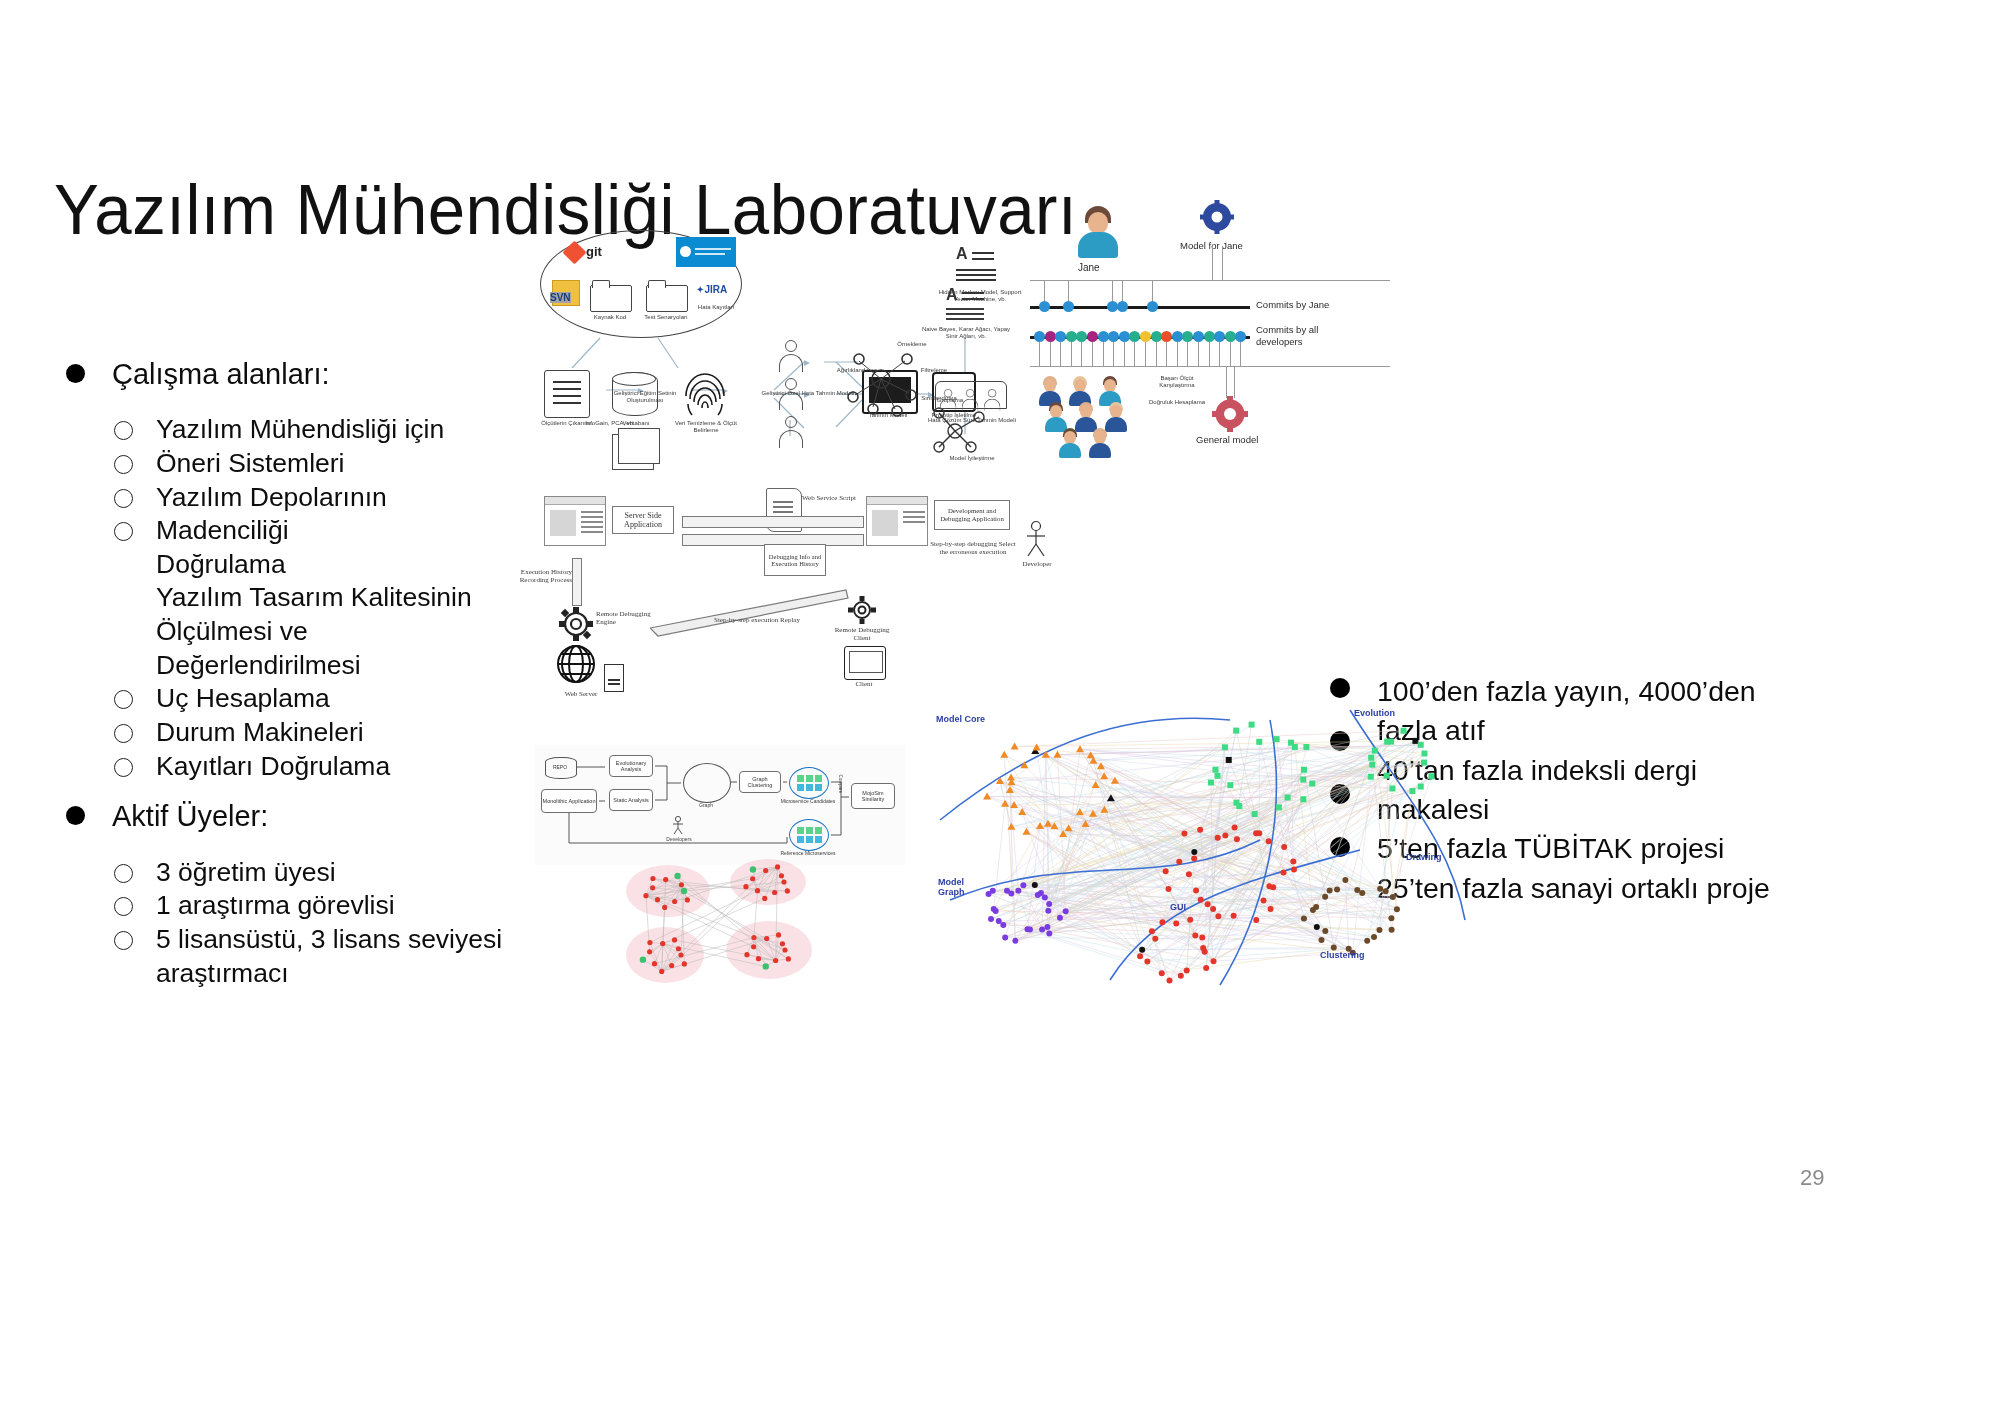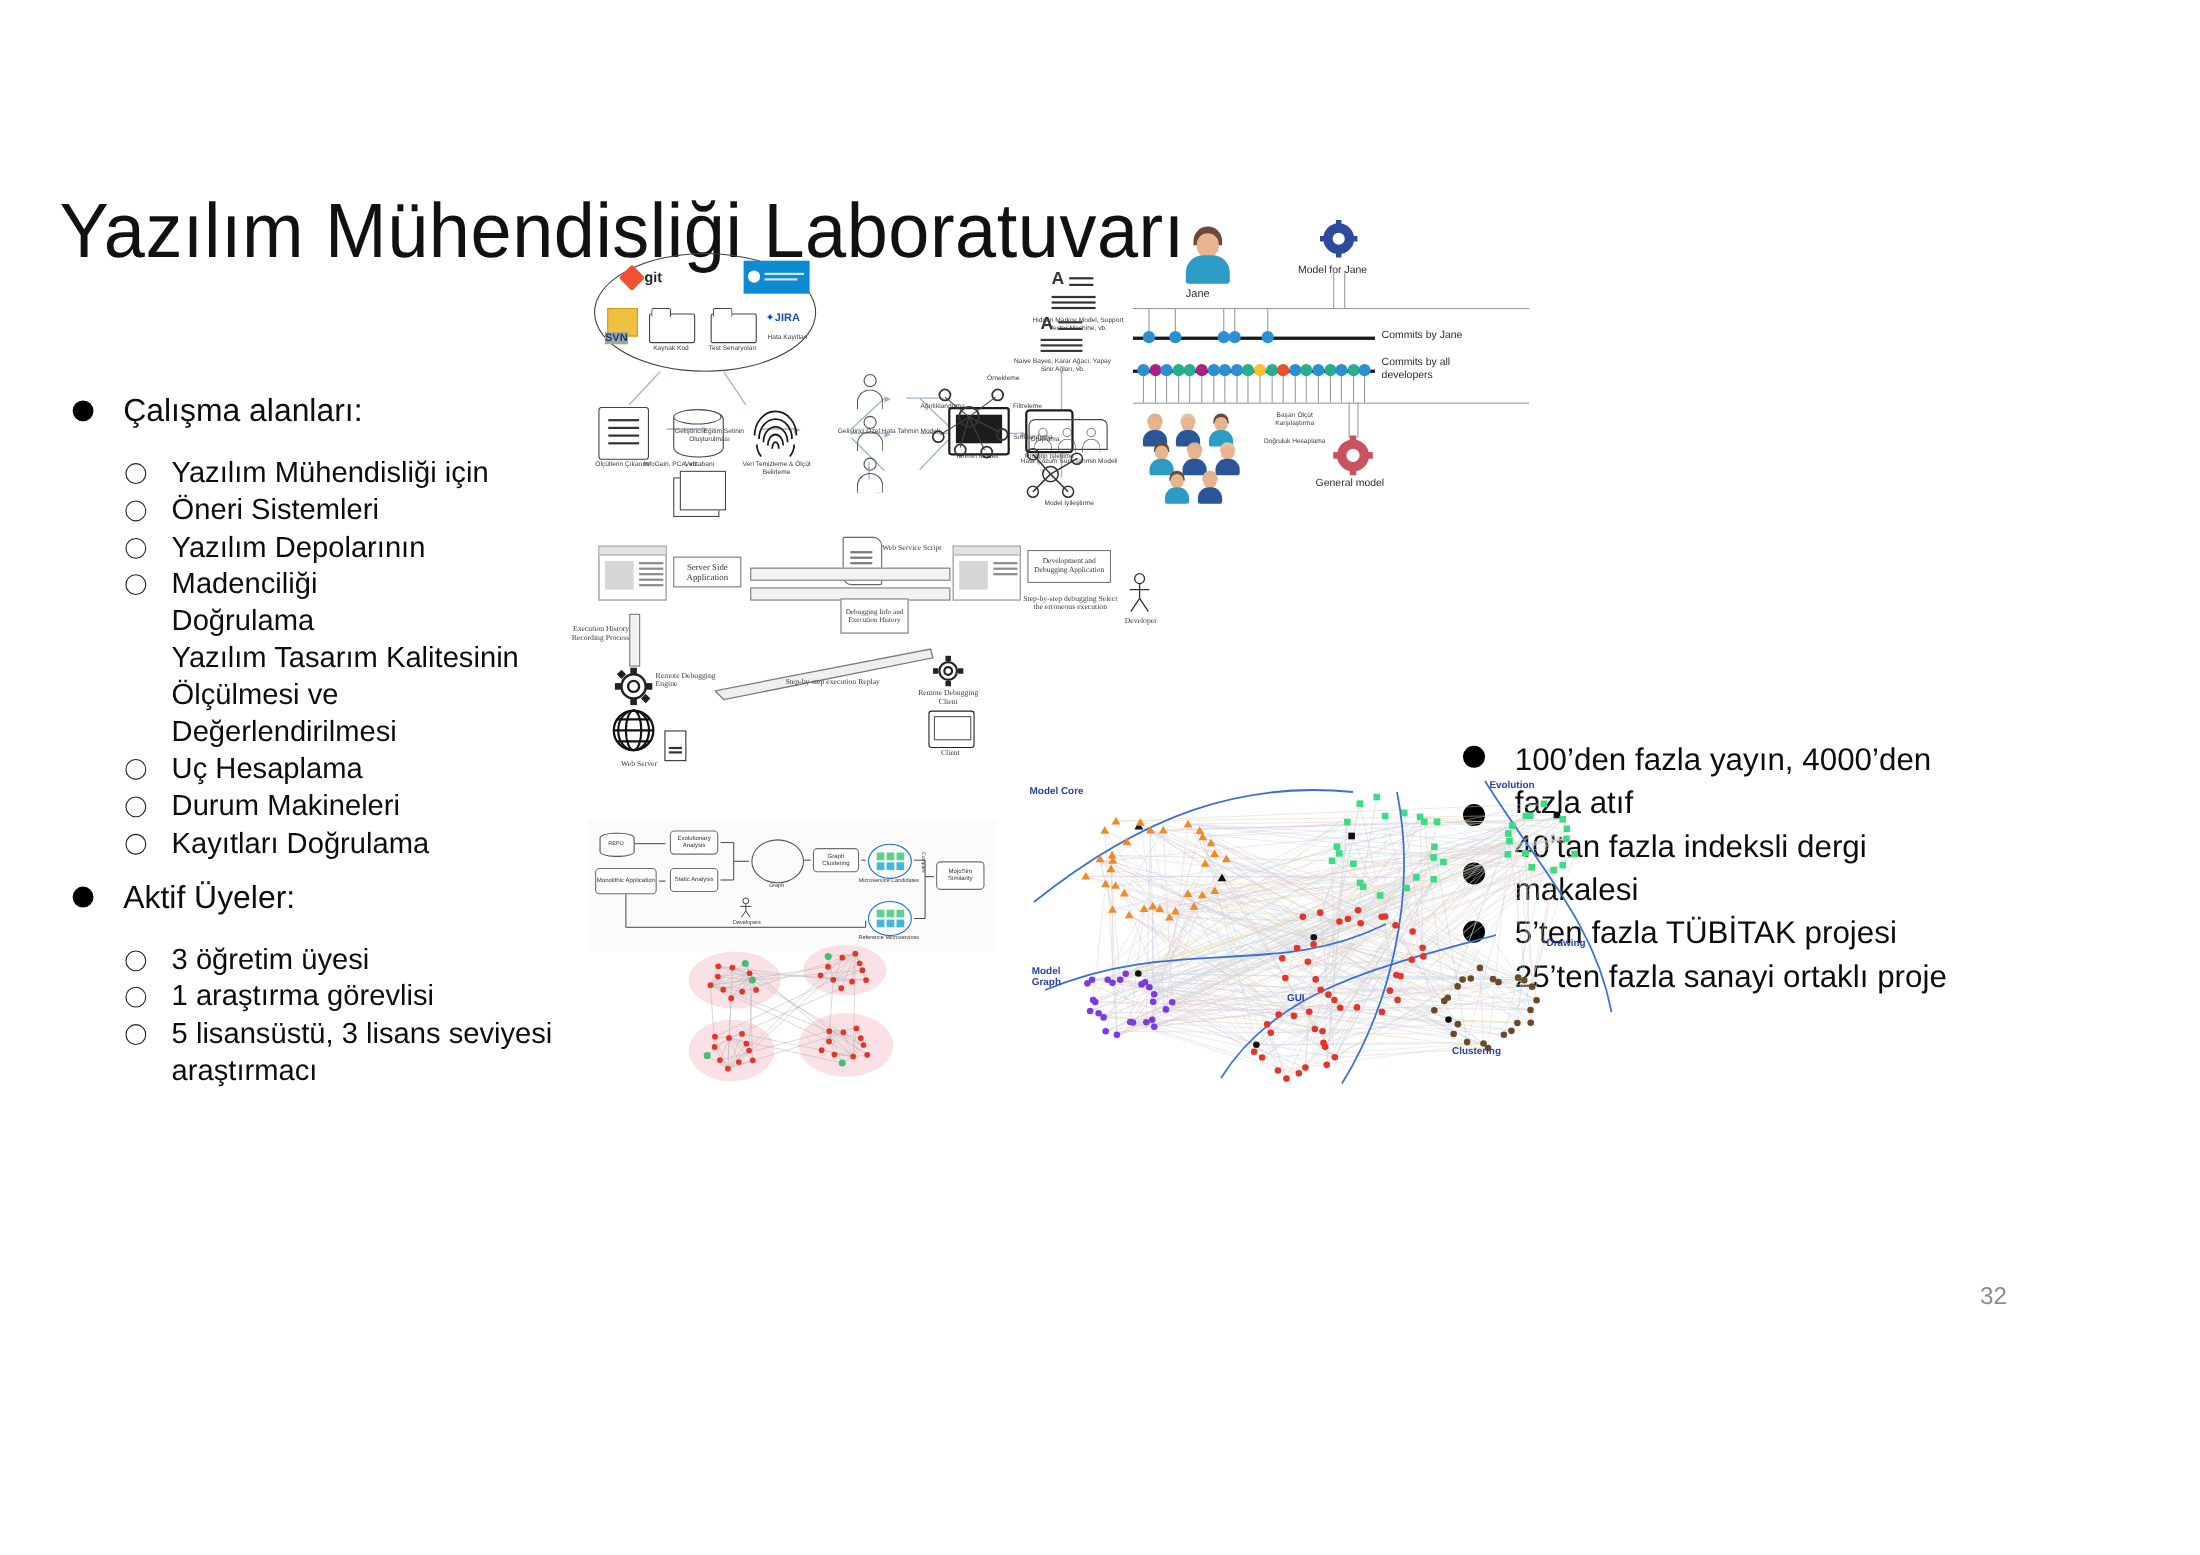--- a/index.html
+++ b/index.html
@@ -133,38 +133,38 @@
   <div id="stats-lines">
     <div>100’den fazla yayın, 4000’den</div>
     <div>fazla atıf</div>
     <div>40’tan fazla indeksli dergi</div>
     <div>makalesi</div>
     <div>5’ten fazla TÜBİTAK projesi</div>
     <div>25’ten fazla sanayi ortaklı proje</div>
   </div>
 </div>
 
-<div id="page-num">32</div>
+<div id="page-num">29</div>
 
 <div class="fig" id="fig-ml">
   <div class="ellipse"></div>
 
   <div style="position:absolute;left:38px;top:22px;">
     <div style="width:17px;height:17px;background:#f05133;transform:rotate(45deg);border-radius:2px;"></div>
   </div>
   <div style="position:absolute;left:58px;top:22px;font-size:13px;font-weight:bold;color:#222;">git</div>
 
   <div style="position:absolute;left:148px;top:15px;width:60px;height:30px;background:#0b8bd1;">
     <div style="position:absolute;left:4px;top:9px;width:11px;height:11px;border-radius:50%;background:#fff;"></div>
     <div style="position:absolute;left:19px;top:11px;width:36px;height:2px;background:#cfe8f7;"></div>
     <div style="position:absolute;left:19px;top:16px;width:30px;height:2px;background:#cfe8f7;"></div>
   </div>
 
   <div style="position:absolute;left:24px;top:58px;width:26px;height:24px;background:#f0c040;border:1px solid #c99c1d;"></div>
-  <div style="position:absolute;left:22px;top:80px;font-size:10px;font-weight:bold;color:#123f7a;background:#a3a3a3;">SVN</div>
+  <div style="position:absolute;left:22px;top:70px;font-size:10px;font-weight:bold;color:#123f7a;background:#a3a3a3;">SVN</div>
 
   <div class="folder" style="left:62px;top:58px;"></div>
   <div class="tiny6" style="position:absolute;left:52px;top:92px;width:60px;">Kaynak Kod</div>
   <div class="folder" style="left:118px;top:58px;"></div>
   <div class="tiny6" style="position:absolute;left:108px;top:92px;width:60px;">Test Senaryoları</div>
 
   <div style="position:absolute;left:168px;top:62px;font-size:10px;font-weight:bold;color:#1c4fa1;">✦JIRA</div>
   <div class="tiny6" style="position:absolute;left:158px;top:82px;width:60px;">Hata Kayıtları</div>
 
   <svg width="520" height="250" style="position:absolute;left:0;top:0;pointer-events:none">

